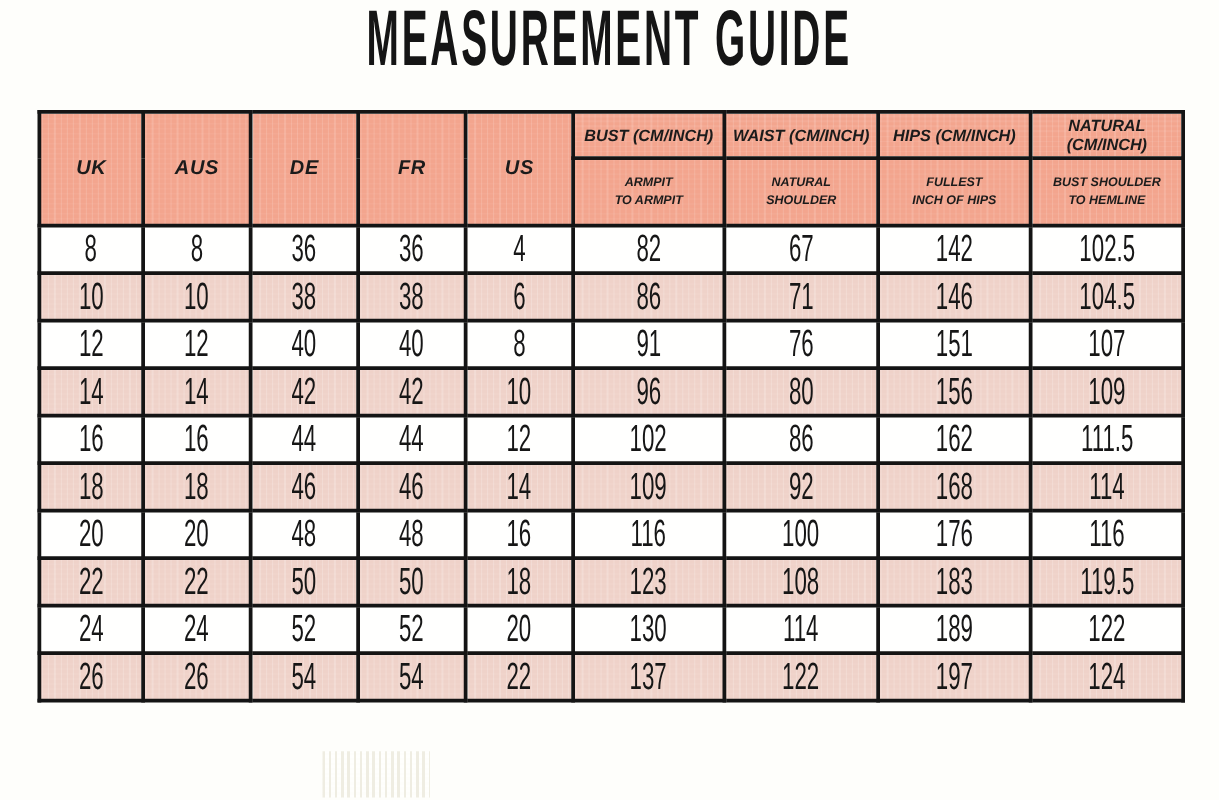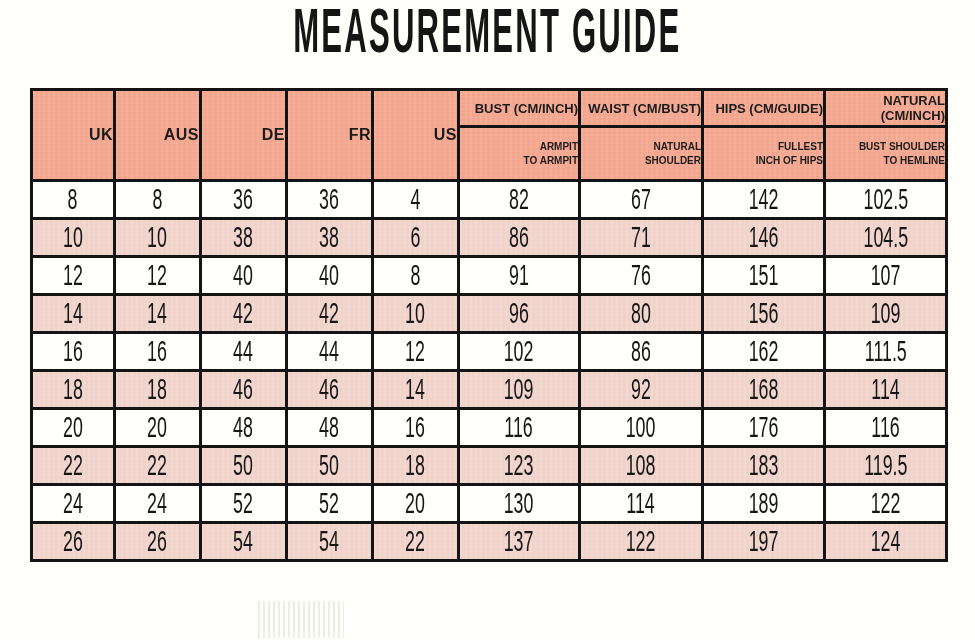--- a/index.html
+++ b/index.html
@@ -54,22 +54,22 @@
   tbody tr { height: 38px; }
 
   .hdr-bg {
     background-color: var(--header-bg, #f3a58e);
     background-image:
       repeating-linear-gradient(90deg, rgba(255,255,255,0.14) 0 1px, transparent 1px 5px),
       repeating-linear-gradient(0deg, rgba(255,255,255,0.07) 0 1px, transparent 1px 4px);
   }
   th {
     color: #1b1b1b;
+    font-style: italic;
     font-weight: 700;
-    text-align: right;
   }
   th.size-th { font-size: 16px; letter-spacing: 0.5px; }
   th.measure-th { font-size: 13px; letter-spacing: 0px; }
   th.sub-th {
     font-size: 10px;
     line-height: 1.4;
     white-space: pre-line;
   }
   tr.row-white td { background: #fffffe; }
   tr.row-pink td {
@@ -121,22 +121,22 @@
         <col style="width:122px">
     </colgroup>
     <thead>
       <tr class="head-top" id="head-top">
           <th rowspan="2" class="size-th hdr-bg">UK</th>
           <th rowspan="2" class="size-th hdr-bg">AUS</th>
           <th rowspan="2" class="size-th hdr-bg">DE</th>
           <th rowspan="2" class="size-th hdr-bg">FR</th>
           <th rowspan="2" class="size-th hdr-bg">US</th>
           <th class="measure-th hdr-bg">BUST (CM/INCH)</th>
-          <th class="measure-th hdr-bg">WAIST (CM/BUST)</th>
-          <th class="measure-th hdr-bg">HIPS (CM/GUIDE)</th>
+          <th class="measure-th hdr-bg">WAIST (CM/INCH)</th>
+          <th class="measure-th hdr-bg">HIPS (CM/INCH)</th>
           <th class="measure-th hdr-bg">NATURAL (CM/INCH)</th>
         </tr>
       <tr class="head-bottom" id="head-bottom">
           <th class="sub-th hdr-bg">ARMPIT
 TO ARMPIT</th>
           <th class="sub-th hdr-bg">NATURAL
 SHOULDER</th>
           <th class="sub-th hdr-bg">FULLEST
 INCH OF HIPS</th>
           <th class="sub-th hdr-bg">BUST SHOULDER

